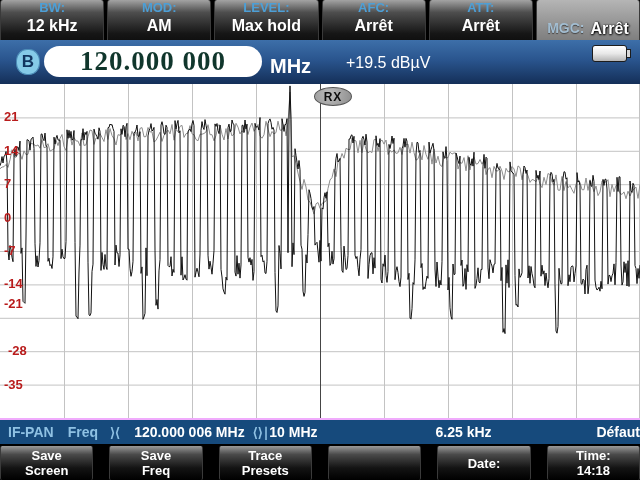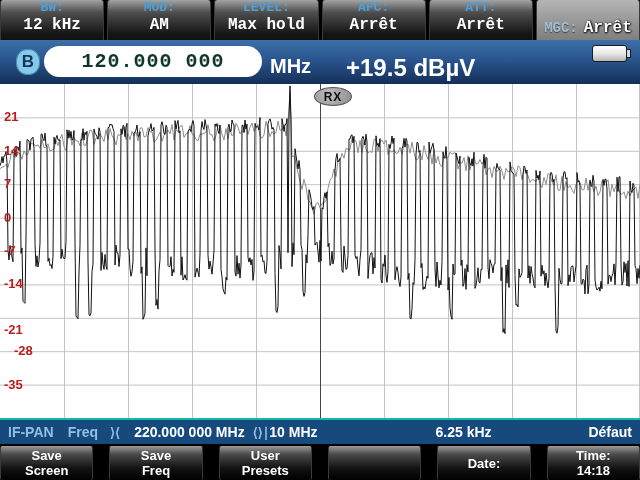--- a/index.html
+++ b/index.html
@@ -1,66 +1,66 @@
 <!DOCTYPE html>
 <html><head>
 <meta charset="utf-8">
 <style>
   html,body{margin:0;padding:0;background:#222;}
   .screen{position:relative;width:640px;height:480px;background:#000;overflow:hidden;
           font-family:"Liberation Sans",sans-serif;-webkit-font-smoothing:antialiased;}
 
   
-  .topbar{position:absolute;top:0;left:0;width:640px;height:56px;display:flex;gap:3px;background:#000;font-family:Liberation Mono, monospace;}
+  .topbar{position:absolute;top:0;left:0;width:640px;height:56px;display:flex;gap:3px;background:#000;}
   .softkey{flex:1;border-radius:3px;display:flex;flex-direction:column;align-items:center;
            background:linear-gradient(180deg,#a3a3a3 0%,#4e4e4e 22%,#161616 60%,#000 100%);
            border-left:1px solid #3a3a3a;border-right:1px solid #3a3a3a;box-sizing:border-box;}
   .softkey .lbl{color:#4d9fd6;font-size:13px;font-weight:bold;line-height:15px;margin-top:0px;}
   .softkey .val{color:#fff;font-size:16px;font-weight:bold;line-height:21px;}
   .softkey.mgc{flex-direction:row;justify-content:center;align-items:center;gap:6px;
            background:linear-gradient(180deg,#b5b5b5 0%,#8a8a8a 55%,#6b6b6b 100%);}
   .softkey.mgc .lbl{color:#a3bed2;text-shadow:0 1px 1px #444;font-size:14px;}
   .softkey.mgc .val{text-shadow:0 1px 2px #000,1px 0 2px #000;font-size:16px;}
 
   
   .freqbar{position:absolute;top:40px;left:0;width:640px;height:44px;
            background:linear-gradient(180deg,#3d6fa9 0%,#2a558e 45%,#142f58 100%);}
   .bbadge{position:absolute;left:16px;top:9px;width:24px;height:26px;border-radius:45%;
           background:#85cbe8;border:1px solid #4c8cb7;box-sizing:border-box;
           color:#11355f;font-weight:bold;font-size:17px;display:flex;align-items:center;justify-content:center;}
   .pill{position:absolute;left:44px;top:6px;width:218px;height:31px;background:#fff;border-radius:17px;
         display:flex;align-items:center;justify-content:center;}
-  .pill span{color:#10362c;font-size:20px;font-weight:bold;letter-spacing:1px;font-family:Liberation Mono, monospace;text-align:center;}
+  .pill span{color:#10362c;font-size:27px;font-weight:bold;letter-spacing:1px;font-family:Liberation Serif, serif;text-align:center;}
   .unit{position:absolute;left:270px;top:15px;color:#fff;font-size:20px;font-weight:bold;}
-  .level{position:absolute;left:346px;top:14px;color:#fff;font-size:24px;font-weight:bold;}
+  .level{position:absolute;left:346px;top:14px;color:#fff;font-size:16px;font-weight:normal;}
   .battery{position:absolute;right:13px;top:5px;width:33px;height:15px;border:1px solid #1c1c1c;border-radius:3px;
            background:linear-gradient(180deg,#ffffff 0%,#e8e8e8 50%,#b5b5b5 100%);}
   .battery:after{content:"";position:absolute;right:-5px;top:3px;width:3px;height:7px;background:#d8d8d8;border:1px solid #1c1c1c;}
 
   
   .plot{position:absolute;top:84px;left:0;width:640px;height:334px;background:#fff;}
   .plot svg{position:absolute;top:0;left:0;}
   .ylab{position:absolute;font-size:13px;font-weight:bold;color:#b91c1c;line-height:16px;}
   .rx{position:absolute;left:314px;top:3px;width:38px;height:19px;border-radius:50%;
       background:radial-gradient(circle at 40% 35%,#bdbdbd,#8d8d8d);border:1px solid #555;box-sizing:border-box;
       display:flex;align-items:center;justify-content:center;font-size:12px;font-weight:bold;color:#0d0d0d;letter-spacing:1px;}
 
   
   .statusbar{position:absolute;top:418px;left:0;width:640px;height:26px;box-sizing:border-box;
-             background:#164a7c;border-top:2px solid #14b8a6;display:flex;align-items:center;
+             background:#164a7c;border-top:2px solid #f0abfc;display:flex;align-items:center;
              font-size:14px;font-weight:bold;color:#fff;white-space:nowrap;}
   .sb-blue{color:#8fc1e3;}
   .sb-mode{margin-left:8px;}
   .sb-param{margin-left:14px;}
   .sb-sym{margin-left:12px;font-size:13px;}
   .sb-center{margin-left:14px;}
   .sb-sym2{margin-left:8px;font-size:13px;}
   .sb-span{}
   .sb-step{margin-left:118px;}
-  .sb-preset{margin-left:auto;margin-right:8px;}
+  .sb-preset{margin-left:auto;}
 
   
   .bottombar{position:absolute;top:444px;left:0;width:640px;height:36px;display:flex;gap:16px;background:#000;
              padding-top:2px;box-sizing:border-box;}
   .bkey{flex:1;border-radius:2px;display:flex;flex-direction:column;justify-content:center;text-align:center;
         background:linear-gradient(180deg,#9a9a9a 0%,#4a4a4a 25%,#131313 65%,#000 100%);
         border-left:1px solid #3a3a3a;border-right:1px solid #3a3a3a;box-sizing:border-box;
         color:#fff;font-size:13px;font-weight:bold;line-height:15px;}
 </style>
 </head>
@@ -131,47 +131,47 @@
         <polyline points="0,84.7 2,83.1 4,82.7 6,80.5 8,83.4 10,75.8 12,65.7 14,72.6 16,73.3 18,69.7 20,69.5 22,75.3 24,66.9 26,70.7 28,70.2 30,60.0 32,59.5 34,60.6 36,62.0 38,60.9 40,64.2 42,55.6 44,63.7 46,63.0 48,59.7 50,67.1 52,66.0 54,64.9 56,56.4 58,61.6 60,54.5 62,50.5 64,62.6 66,66.5 68,53.8 70,50.7 72,61.1 74,53.6 76,56.9 78,57.1 80,61.8 82,48.9 84,61.5 86,60.8 88,52.7 90,46.0 92,46.7 94,60.4 96,54.0 98,54.3 100,49.5 102,53.5 104,57.5 106,45.7 108,55.5 110,44.5 112,51.5 114,54.8 116,61.0 118,50.7 120,51.2 122,48.9 124,43.2 126,55.5 128,49.6 130,55.7 132,47.3 134,51.8 136,48.0 138,56.9 140,44.4 142,43.6 144,52.8 146,52.6 148,43.5 150,47.9 152,47.9 154,58.0 156,56.4 158,52.3 160,48.2 162,57.4 164,51.3 166,48.5 168,46.1 170,49.8 172,40.5 174,56.2 176,45.7 178,47.5 180,42.3 182,41.4 184,53.4 186,49.7 188,49.1 190,41.6 192,49.8 194,50.8 196,55.5 198,56.8 200,50.2 202,50.2 204,49.5 206,47.9 208,40.7 210,50.7 212,50.7 214,56.8 216,51.6 218,41.1 220,41.1 222,50.2 224,56.0 226,44.6 228,55.0 230,45.0 232,51.9 234,49.9 236,39.3 238,43.1 240,49.9 242,46.7 244,49.0 246,41.7 248,50.5 250,43.2 252,39.0 254,47.3 256,44.1 258,40.5 260,52.0 262,54.2 264,50.8 266,37.3 268,45.1 270,52.6 272,47.5 274,49.9 276,48.6 278,37.2 280,46.2 282,46.1 284,40.2 286,51.9 288,38.4 290,8.0 292,72.7 294,71.8 296,79.7 298,89.0 300,97.4 302,105.4 304,95.4 306,103.0 308,116.2 310,118.0 312,123.9 314,130.1 316,119.8 318,118.5 320,124.3 322,119.4 324,118.3 326,117.0 328,104.4 330,96.0 332,93.6 334,84.9 336,92.6 338,77.0 340,76.4 342,69.5 344,74.2 346,64.3 348,65.4 350,65.6 352,54.0 354,56.3 356,56.9 358,68.8 360,56.4 362,68.7 364,57.4 366,65.4 368,68.9 370,67.3 372,68.6 374,55.7 376,55.5 378,67.4 380,57.8 382,56.0 384,60.1 386,56.0 388,70.5 390,66.4 392,68.2 394,65.9 396,69.4 398,68.8 400,63.3 402,70.5 404,61.0 406,60.9 408,60.0 410,69.1 412,58.2 414,68.6 416,76.2 418,74.8 420,69.0 422,75.9 424,61.5 426,70.5 428,75.3 430,66.4 432,80.1 434,65.2 436,79.0 438,72.2 440,80.9 442,82.5 444,72.0 446,73.8 448,73.7 450,68.1 452,70.1 454,68.9 456,69.2 458,85.1 460,78.5 462,79.3 464,73.6 466,86.8 468,71.7 470,85.9 472,76.1 474,72.8 476,80.1 478,79.5 480,75.5 482,80.2 484,76.3 486,90.6 488,85.3 490,83.6 492,93.7 494,82.4 496,86.9 498,86.9 500,82.2 502,87.1 504,95.5 506,84.3 508,87.9 510,87.1 512,82.5 514,84.9 516,92.5 518,81.9 520,83.6 522,95.8 524,85.7 526,87.2 528,91.6 530,98.4 532,95.5 534,96.1 536,97.8 538,92.8 540,100.2 542,103.6 544,93.3 546,100.5 548,89.5 550,90.6 552,98.0 554,101.2 556,90.9 558,106.1 560,106.2 562,92.4 564,106.6 566,97.5 568,103.8 570,101.5 572,105.7 574,109.3 576,100.1 578,96.4 580,98.3 582,105.7 584,105.7 586,94.0 588,106.4 590,95.8 592,101.5 594,107.7 596,102.0 598,111.6 600,108.0 602,97.0 604,96.7 606,98.3 608,95.7 610,112.7 612,100.4 614,107.8 616,101.4 618,102.2 620,109.5 622,110.4 624,107.9 626,114.7 628,107.2 630,112.0 632,107.5 634,104.9 636,103.1 638,114.4 640,100.1" fill="none" stroke="#8d8d8d" stroke-width="1"></polyline>
         <polyline points="0,81.8 1,78.7 2,72.6 3,79.0 4,72.1 5,71.5 6,67.5 7,78.6 8,166.5 9,176.0 10,161.5 11,165.5 12,173.3 13,177.7 14,73.1 15,65.2 16,72.3 17,63.3 18,63.0 19,66.6 20,57.1 21,169.4 22,163.9 23,217.3 24,218.3 25,219.3 26,152.0 27,55.7 28,56.0 29,56.9 30,66.2 31,55.2 32,54.5 33,53.1 34,64.5 35,159.8 36,182.4 37,171.8 38,183.0 39,176.5 40,158.8 41,50.3 42,49.9 43,55.0 44,56.7 45,49.1 46,61.9 47,62.4 48,177.3 49,174.2 50,181.7 51,180.5 52,184.5 53,172.8 54,53.2 55,60.1 56,54.0 57,51.4 58,55.9 59,56.2 60,56.2 61,174.6 62,165.2 63,172.8 64,174.7 65,174.3 66,157.5 67,45.8 68,54.3 69,46.3 70,53.8 71,47.4 72,56.2 73,54.8 74,46.5 75,158.3 76,232.3 77,233.0 78,234.7 79,188.0 80,161.1 81,55.6 82,55.9 83,44.7 84,56.1 85,48.3 86,50.6 87,47.4 88,178.2 89,230.9 90,231.7 91,228.9 92,187.5 93,180.2 94,45.1 95,49.2 96,50.7 97,52.7 98,55.2 99,43.8 100,47.4 101,186.4 102,168.4 103,180.5 104,185.4 105,170.5 106,182.3 107,185.5 108,43.7 109,43.5 110,40.0 111,41.1 112,40.5 113,44.5 114,47.4 115,181.0 116,161.1 117,168.9 118,169.1 119,182.5 120,170.7 121,44.8 122,50.4 123,41.3 124,42.2 125,52.7 126,42.8 127,39.3 128,165.2 129,165.2 130,184.3 131,192.3 132,187.7 133,177.3 134,48.7 135,48.2 136,45.9 137,41.0 138,52.0 139,52.5 140,47.7 141,189.4 142,182.9 143,235.3 144,232.9 145,229.3 146,163.9 147,191.7 148,51.9 149,46.5 150,44.5 151,39.6 152,47.1 153,45.9 154,43.4 155,166.2 156,221.3 157,215.5 158,225.1 159,186.9 160,175.7 161,41.1 162,37.7 163,42.1 164,49.6 165,50.4 166,41.2 167,43.4 168,181.5 169,182.7 170,182.5 171,172.7 172,192.0 173,185.3 174,188.4 175,36.6 176,45.2 177,39.8 178,36.4 179,48.9 180,46.8 181,191.2 182,172.8 183,196.0 184,194.0 185,190.7 186,195.1 187,196.2 188,47.8 189,45.8 190,45.0 191,47.6 192,39.8 193,36.5 194,41.6 195,193.2 196,188.2 197,184.2 198,188.1 199,192.8 200,170.0 201,46.4 202,37.6 203,43.3 204,45.5 205,35.6 206,41.3 207,46.0 208,171.2 209,185.1 210,177.2 211,183.1 212,190.2 213,179.1 214,166.5 215,39.9 216,42.4 217,39.5 218,46.4 219,49.6 220,41.1 221,185.4 222,193.0 223,204.9 224,208.0 225,210.2 226,193.1 227,196.1 228,43.6 229,40.1 230,47.4 231,47.2 232,36.0 233,39.7 234,40.4 235,188.2 236,192.1 237,171.6 238,190.2 239,179.2 240,194.1 241,180.9 242,41.4 243,41.2 244,48.2 245,36.0 246,44.9 247,40.1 248,173.5 249,178.1 250,173.7 251,181.0 252,175.4 253,196.4 254,187.5 255,39.3 256,43.5 257,42.2 258,43.4 259,46.0 260,33.5 261,172.6 262,171.2 263,177.9 264,176.8 265,188.9 266,189.5 267,177.4 268,39.6 269,36.5 270,34.9 271,38.4 272,45.2 273,43.4 274,46.1 275,188.4 276,226.9 277,228.5 278,221.9 279,161.5 280,169.5 281,184.9 282,34.7 283,40.7 284,47.4 285,41.0 286,40.0 287,34.6 288,168.7 289,35.3 290,1.9 291,35.3 292,182.7 293,158.9 294,170.6 295,64.7 296,71.5 297,78.3 298,85.0 299,76.5 300,85.8 301,161.2 302,165.2 303,207.2 304,212.4 305,208.5 306,170.7 307,179.0 308,150.5 309,105.7 310,109.2 311,114.6 312,123.0 313,125.6 314,122.5 315,161.1 316,159.3 317,158.3 318,167.7 319,178.2 320,156.4 321,177.1 322,123.8 323,125.1 324,113.7 325,108.7 326,114.3 327,107.8 328,162.7 329,159.2 330,181.4 331,179.2 332,167.3 333,180.1 334,174.8 335,86.6 336,74.2 337,69.5 338,78.0 339,76.5 340,74.4 341,162.8 342,186.8 343,188.4 344,162.1 345,173.4 346,185.5 347,184.6 348,171.5 349,55.1 350,55.0 351,51.5 352,50.8 353,59.0 354,52.3 355,171.2 356,174.6 357,172.5 358,183.6 359,191.8 360,175.2 361,165.8 362,54.5 363,52.3 364,55.6 365,61.0 366,50.2 367,58.1 368,194.5 369,180.4 370,171.6 371,169.0 372,168.7 373,189.9 374,173.7 375,184.1 376,51.8 377,61.4 378,59.3 379,63.0 380,54.6 381,195.5 382,199.0 383,179.8 384,182.4 385,171.1 386,191.3 387,198.4 388,187.4 389,60.4 390,64.5 391,59.7 392,52.0 393,59.5 394,54.2 395,195.7 396,186.8 397,182.7 398,188.6 399,197.6 400,202.6 401,193.1 402,64.7 403,61.9 404,54.4 405,63.2 406,54.4 407,57.2 408,195.5 409,189.3 410,234.1 411,235.1 412,224.7 413,198.6 414,200.4 415,175.8 416,70.0 417,58.3 418,58.8 419,68.4 420,66.5 421,183.7 422,179.5 423,205.5 424,202.8 425,204.9 426,197.8 427,192.1 428,194.3 429,58.1 430,68.9 431,65.5 432,62.4 433,59.3 434,66.3 435,185.0 436,202.5 437,178.0 438,192.1 439,203.8 440,196.3 441,201.0 442,177.4 443,67.8 444,73.5 445,74.3 446,62.6 447,76.8 448,206.0 449,193.4 450,223.8 451,232.5 452,235.3 453,180.0 454,190.6 455,190.1 456,69.1 457,72.3 458,76.6 459,79.6 460,72.1 461,181.5 462,176.0 463,202.3 464,199.6 465,184.5 466,205.4 467,180.7 468,187.8 469,73.3 470,79.8 471,81.4 472,74.8 473,82.1 474,68.2 475,204.4 476,201.4 477,194.3 478,183.8 479,198.1 480,198.9 481,185.3 482,185.5 483,82.8 484,70.4 485,84.3 486,73.2 487,74.3 488,183.9 489,194.7 490,175.7 491,179.4 492,182.0 493,188.9 494,180.3 495,179.9 496,85.6 497,79.4 498,84.1 499,84.3 500,86.3 501,196.7 502,183.4 503,248.3 504,244.6 505,249.6 506,180.9 507,199.2 508,175.8 509,203.5 510,77.9 511,86.3 512,88.3 513,88.9 514,90.8 515,191.7 516,221.2 517,220.5 518,223.0 519,184.9 520,193.4 521,191.8 522,188.8 523,90.4 524,82.0 525,83.6 526,89.4 527,86.0 528,194.0 529,181.8 530,199.3 531,182.5 532,189.6 533,194.1 534,201.7 535,203.8 536,86.4 537,94.0 538,91.2 539,95.6 540,87.0 541,192.2 542,181.2 543,190.2 544,186.8 545,201.5 546,189.0 547,197.7 548,203.8 549,194.7 550,92.6 551,88.3 552,90.0 553,98.0 554,95.3 555,200.6 556,247.0 557,249.2 558,242.5 559,184.3 560,195.3 561,200.0 562,199.5 563,94.3 564,87.7 565,88.1 566,95.1 567,93.8 568,201.7 569,190.8 570,197.7 571,183.4 572,181.9 573,182.3 574,197.9 575,189.4 576,182.0 577,88.6 578,98.0 579,96.8 580,101.7 581,199.5 582,200.3 583,195.1 584,196.2 585,210.0 586,185.7 587,181.2 588,209.8 589,200.2 590,96.6 591,101.8 592,102.4 593,91.3 594,97.7 595,196.1 596,203.3 597,206.0 598,205.1 599,203.2 600,207.2 601,197.3 602,204.8 603,95.4 604,101.4 605,95.2 606,95.3 607,105.0 608,200.1 609,191.2 610,191.7 611,197.6 612,191.9 613,189.2 614,179.9 615,200.8 616,178.6 617,93.3 618,107.5 619,92.8 620,92.9 621,181.0 622,201.1 623,197.9 624,177.8 625,188.5 626,179.5 627,202.0 628,176.7 629,202.5 630,97.0 631,106.9 632,108.4 633,99.3 634,101.4 635,181.6 636,184.5 637,199.6 638,184.5 639,194.3 640,181.0" fill="none" stroke="#111111" stroke-width="1"></polyline>
       </svg>
     <div class="rx">RX</div>
   <div class="ylab" style="top: 25.4px; left: 4px;">21</div>
       <div class="ylab" style="top: 58.8px; left: 4px;">14</div>
       <div class="ylab" style="top: 92.2px; left: 4px;">7</div>
       <div class="ylab" style="top: 125.6px; left: 4px;">0</div>
       <div class="ylab" style="top: 159px; left: 4px;">-7</div>
       <div class="ylab" style="top: 192.4px; left: 4px;">-14</div>
-      <div class="ylab" style="top: 238px; left: 4px;">-21</div>
-      <div class="ylab" style="top: 259.2px; left: 14px;">-28</div>
+      <div class="ylab" style="top: 212px; left: 4px;">-21</div>
+      <div class="ylab" style="top: 259.2px; left: 8px;">-28</div>
       <div class="ylab" style="top: 292.6px; left: 4px;">-35</div>
     </div>
 
   <div class="statusbar">
     <span class="sb-blue sb-mode">IF-PAN</span>
     <span class="sb-blue sb-param">Freq</span>
     <span class="sb-blue sb-sym">⟩⟨</span>
-    <span class="sb-center">220.000 000 MHz</span>
+    <span class="sb-center">120.000 006 MHz</span>
     <span class="sb-blue sb-sym2">⟨⟩∣</span>
     <span class="sb-span">10 MHz</span>
     <span class="sb-step">6.25 kHz</span>
     <span class="sb-preset">Défaut</span>
   </div>
 
   <div class="bottombar">
     <div class="bkey">
       <span>Save</span>
       <span>Screen</span>
     </div>
     <div class="bkey">
       <span>Save</span>
       <span>Freq</span>
     </div>
     <div class="bkey">
-      <span>User</span>
+      <span>Trace</span>
       <span>Presets</span>
     </div>
     <div class="bkey">
       <span></span>
       <span></span>
     </div>
     <div class="bkey">
       <span>Date:</span>
     </div>
     <div class="bkey">

